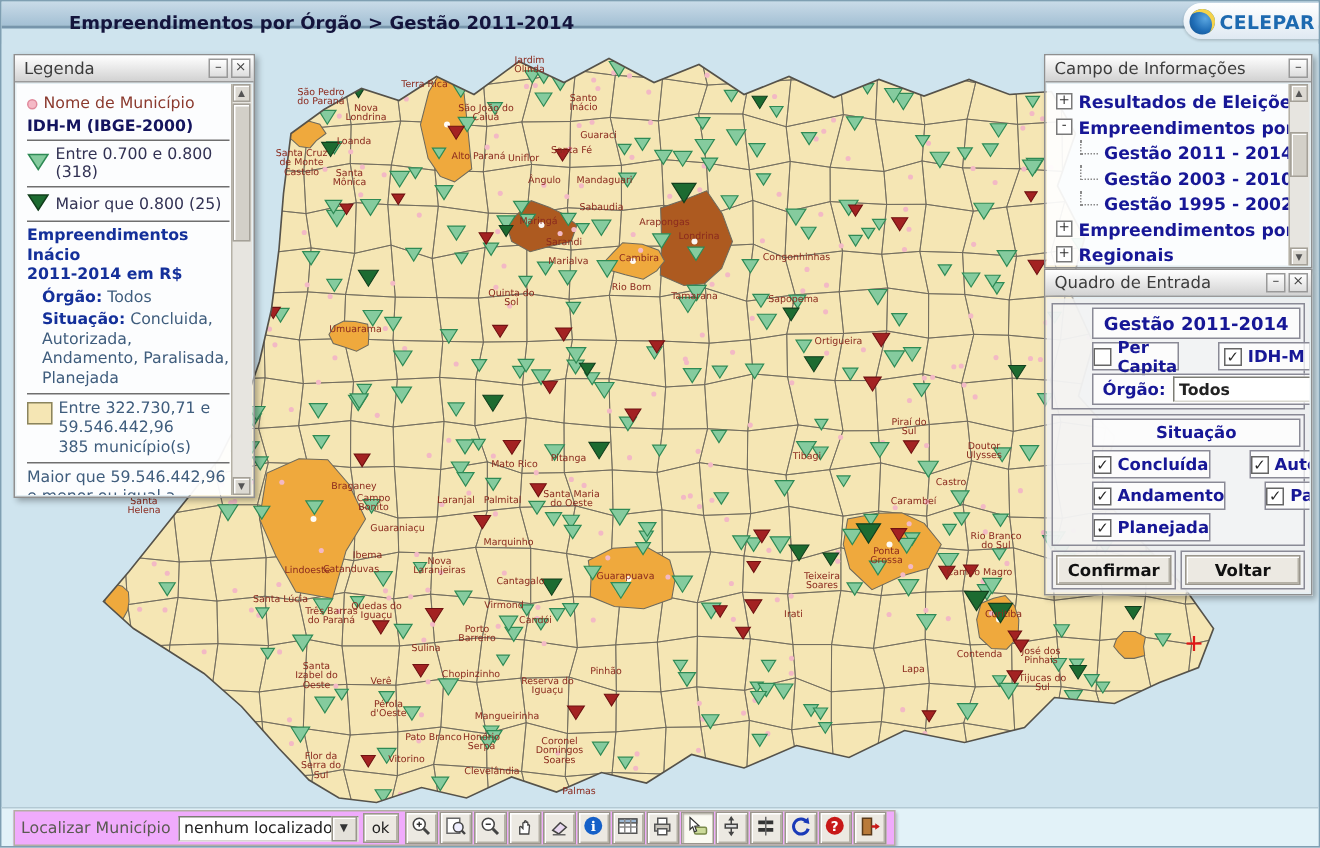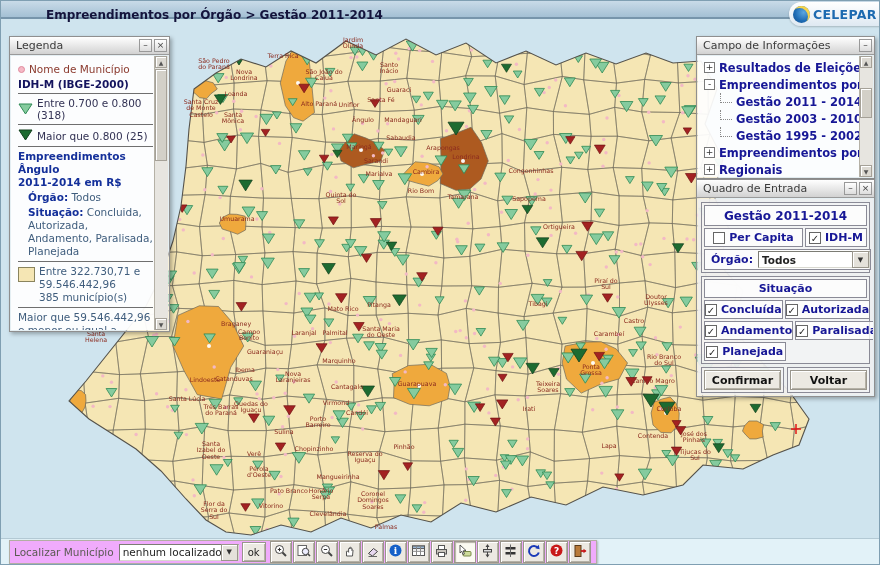--- a/index.html
+++ b/index.html
@@ -53,21 +53,21 @@
   .titem{display:flex;align-items:center;height:17px;white-space:nowrap;}
   .titem .exp{width:11px;height:11px;border:1px solid #7a7a7a;background:#fff;font-size:9px;line-height:9px;text-align:center;color:#333;margin-right:4px;box-sizing:border-box;flex:none;}
   .titem .tlbl{font-size:11.5px;font-weight:bold;color:#171796;}
   .titem .twig{width:11px;height:9px;border-left:1px dotted #8a8a8a;border-bottom:1px dotted #8a8a8a;margin:-8px 4px 0 16px;flex:none;}
   
   #entry{left:695px;top:178px;width:179px;height:218px;}
   #entry .pcontent{position:absolute;left:1px;right:1px;top:19px;bottom:1px;background:rgba(238,238,238,0.85);padding:3px;box-sizing:border-box;overflow:hidden;}
   .egroup{border:1px solid #8a8a96;padding:2px;margin-bottom:3px;background:rgba(250,250,250,0.4);}
   .erow{display:flex;margin-bottom:2px;}
   .erow:last-child{margin-bottom:0;}
-  .ebox{border:1px solid #8a8a96;background:rgba(255,255,255,0.75);height:19px;display:flex;align-items:center;justify-content:center;font-size:11px;font-weight:bold;color:#171796;box-sizing:border-box;flex:1;}
+  .ebox{border:1px solid #8a8a96;background:rgba(255,255,255,0.75);height:19px;display:flex;align-items:center;justify-content:center;font-size:11px;font-weight:bold;color:#171796;box-sizing:border-box;flex:1;margin-left:24px;}
   .ebox.left{margin-right:2px;}
   .ghost{flex:1;border:none;background:transparent;}
   .cb{width:12px;height:12px;background:#fff;border:1px solid #666;margin-right:4px;font-size:10px;line-height:11px;text-align:center;color:#2a2a2a;box-sizing:border-box;flex:none;}
   .orgrow{justify-content:flex-start;padding-left:6px;}
   .orgrow .osel{margin-left:5px;width:112px;}
   .btnrow{display:flex;margin-top:1px;}
   .ebtnwrap{flex:1;border:1px solid #8a8a96;padding:2px;box-sizing:border-box;background:rgba(250,250,250,0.4);}
   .ebtnwrap.left{margin-right:3px;}
   .ebtn{height:20px;font-size:11px;font-weight:bold;color:#111;width:100%;box-sizing:border-box;}
 </style>
@@ -1308,21 +1308,21 @@
           <span class="ltxt">Entre 0.700 e 0.800 (318)</span>
         </div>
         <hr class="lsep">
         <div class="lrow">
           <span><svg width="15" height="13">
               <polygon points="1,2 14,2 7.5,12" fill="#1d6b31" stroke="#123f1d" stroke-width="1"></polygon>
             </svg></span>
           <span class="ltxt">Maior que 0.800 (25)</span>
         </div>
         <hr class="lsep">
-        <div class="lhead2">Empreendimentos Ângulo</div>
+        <div class="lhead2">Empreendimentos Inácio</div>
         <div class="lhead2">2011-2014 em R$</div>
         <div class="kv"><b>Órgão:</b> Todos</div>
         <div class="kv"><b>Situação:</b> Concluida, Autorizada, Andamento, Paralisada, Planejada</div>
         <hr class="lsep">
         <div class="rrow">
           <span class="rswatch" style="background: rgb(245, 230, 180);"></span>
           <span class="rtext">Entre 322.730,71 e 59.546.442,96<span class="rcount">385 município(s)</span></span>
         </div>
         <hr class="lsep">
         <div class="rrow">

